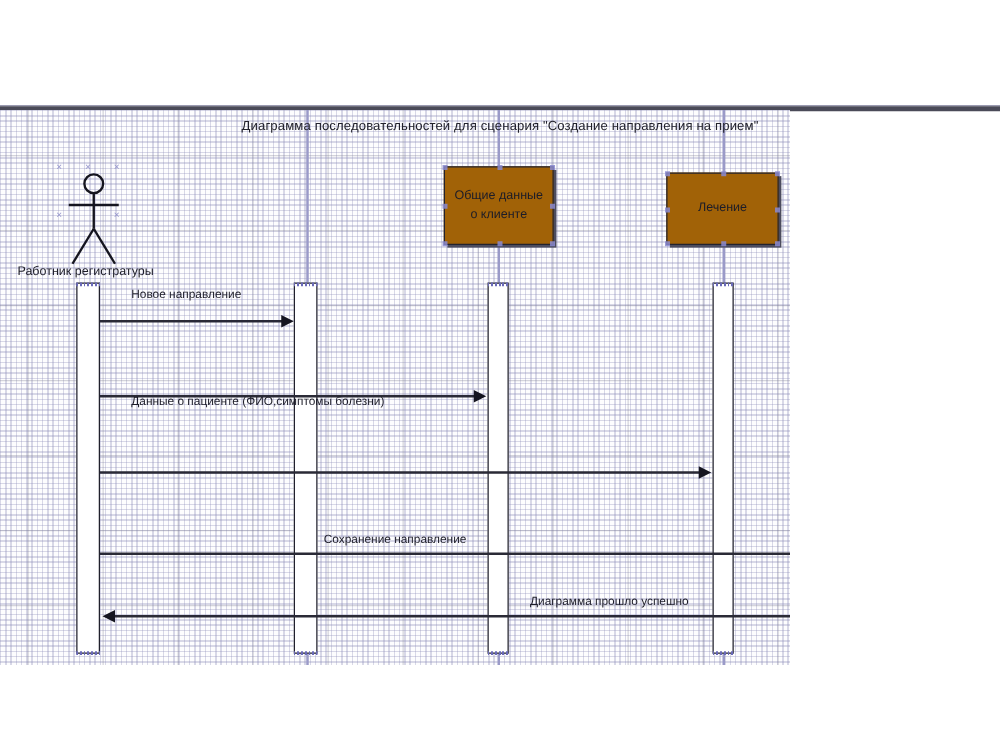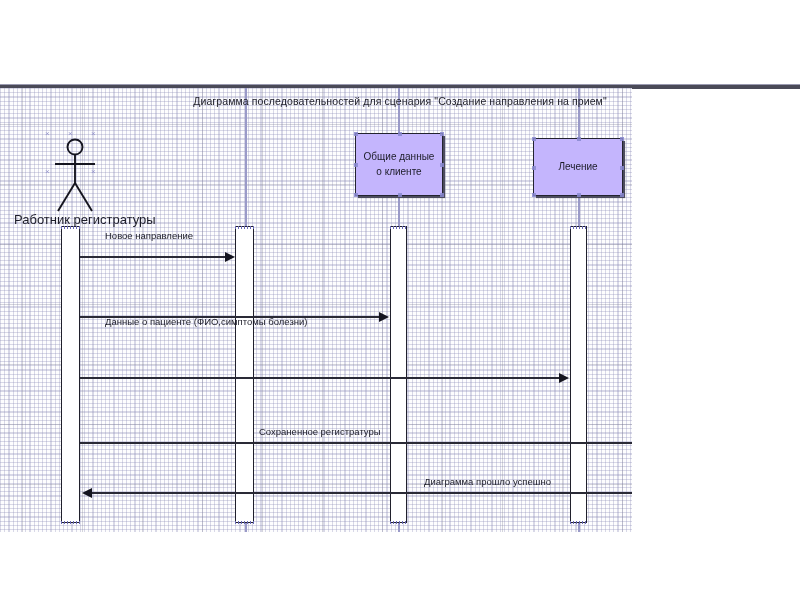--- a/index.html
+++ b/index.html
@@ -44,27 +44,27 @@
     font-size:10.5px;color:#22222c;letter-spacing:.1px;
     white-space:nowrap;
   }
 
   
   .lifeline{position:absolute;width:2px;background:#9a9ac8;top:0;}
 
   
   .actor{position:absolute;}
   .actor-label{
-    position:absolute;font-size:13px;color:#1c1c28;white-space:nowrap;
+    position:absolute;font-size:10px;color:#1c1c28;white-space:nowrap;
   }
 
   
   .obox{
     position:absolute;
-    background:#c4b5fd;
+    background:#a16207;
     border:1.3px solid #23232f;
     box-shadow:2.5px 2.5px 0 -0.4px #4c4c5e;
     display:flex;align-items:center;justify-content:center;
     text-align:right;
     font-size:10px;color:#1c1c28;line-height:1.45;
     box-sizing:border-box;
   }
   
   .hdl{position:absolute;width:4px;height:4px;background:#8a8ad0;opacity:.85;}
 
@@ -215,20 +215,20 @@
 
     <div class="msg-line" style="left:80px;top:228px;width:301px;"></div>
     <div class="arrow-r" style="left:379px;top:224px;"></div>
     <div class="msg-label" style="left:105px;top:228px">Данные о пациенте (ФИО,симптомы болезни)</div>
 
     <div class="msg-line" style="left:80px;top:289px;width:481px;"></div>
     <div class="arrow-r" style="left:559px;top:285px;"></div>
 
     <div class="msg-line" style="left:80px;top:354px;width:641px;"></div>
     <div class="arrow-r" style="left:719px;top:350px;"></div>
-    <div class="msg-label" style="left:259px;top:338px">Сохраненное регистратуры</div>
+    <div class="msg-label" style="left:259px;top:338px">Сохранение направление</div>
 
     <div class="msg-line" style="left:90px;top:404px;width:640px;"></div>
     <div class="arrow-l" style="left:82px;top:400px;"></div>
     <div class="msg-label" style="left:424px;top:388px">Диаграмма прошло успешно</div>
 
   </div>
 </div>
 
 </body></html>

